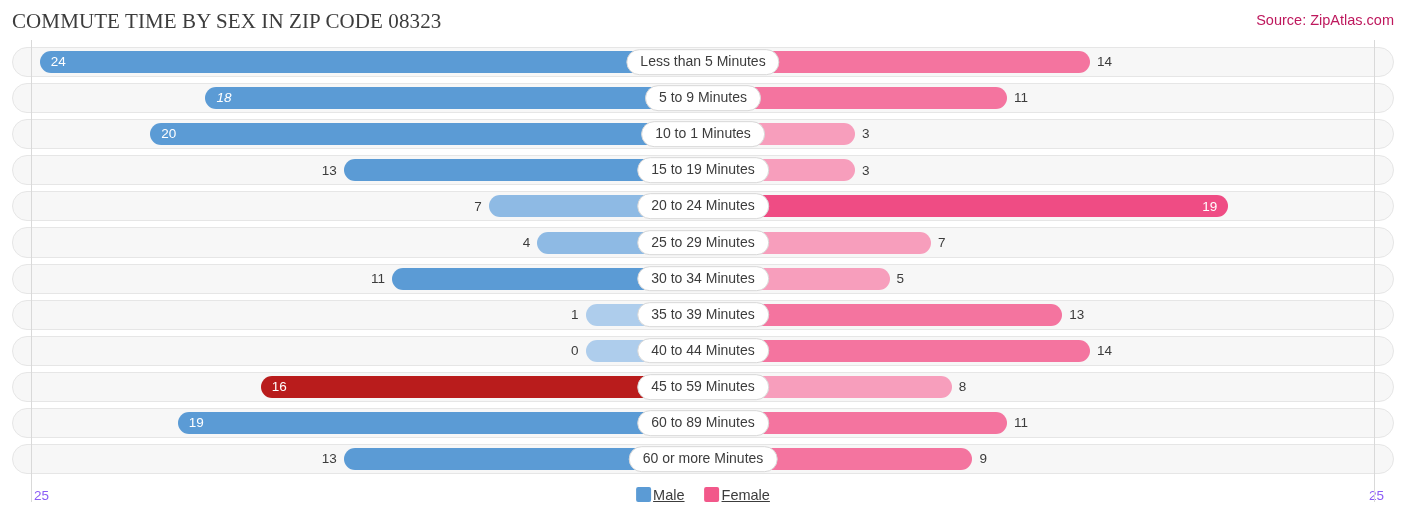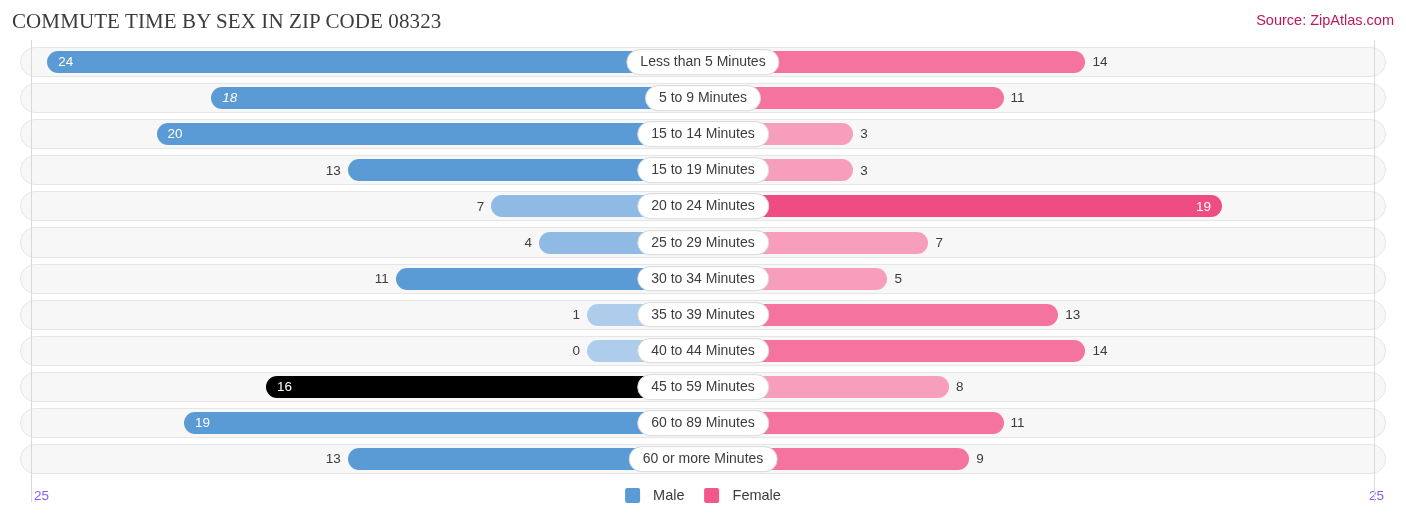--- a/index.html
+++ b/index.html
@@ -42,21 +42,21 @@
   }
 
   
   .plot {
     position: absolute;
     left: 0;
     top: 44px;
     width: 1406px;
     height: 437px;
     box-sizing: border-box;
-    padding: 0 20px;
+    padding: 0 12px;
   }
 
   .row {
     position: relative;
     height: 36.1px;
     display: flex;
     align-items: center;
   }
 
   
@@ -150,22 +150,23 @@
     position: absolute;
     left: 50%;
     top: 6px;
     transform: translateX(-50%);
     display: flex;
     align-items: center;
     gap: 20px;
   }
   .legend-item {
     display: flex;
-    align-items: flex-end;
-    gap: 13px;
+    align-items: flex-start;
+    gap: 2px;
+    text-decoration: underline;
   }
   .swatch {
     width: 15px;
     height: 15px;
     border-radius: 2px;
     display: inline-block;
   }
   .legend-label {
     font-size: 14.5px;
     color: #3c3c3c;
@@ -225,21 +226,21 @@
       <div class="track"></div>
       <div class="half left">
         <div class="bar left" style="width: 80%; background: rgb(91, 155, 213);">
           <span class="val-in">20</span>
         </div>
       </div>
       <div class="half right">
         <div class="bar right" style="width: 22%; background: rgb(247, 158, 188);"></div>
         <span class="val-out right">3</span>
       </div>
-      <div class="center-label">15 to 14 Minutes</div>
+      <div class="center-label">10 to 1 Minutes</div>
     </div>
     <div class="row">
       <div class="track"></div>
       <div class="half left">
         <span class="val-out left">13</span>
         <div class="bar left" style="width: 52%; background: rgb(91, 155, 213);"></div>
       </div>
       <div class="half right">
         <div class="bar right" style="width: 22%; background: rgb(247, 158, 188);"></div>
         <span class="val-out right">3</span>
@@ -303,21 +304,21 @@
       </div>
       <div class="half right">
         <div class="bar right" style="width: 56%; background: rgb(244, 116, 159);"></div>
         <span class="val-out right">14</span>
       </div>
       <div class="center-label">40 to 44 Minutes</div>
     </div>
     <div class="row">
       <div class="track"></div>
       <div class="half left">
-        <div class="bar left" style="width: 64%; background: #000000;">
+        <div class="bar left" style="width: 64%; background: #b91c1c;">
           <span class="val-in">16</span>
         </div>
       </div>
       <div class="half right">
         <div class="bar right" style="width: 36%; background: rgb(247, 158, 188);"></div>
         <span class="val-out right">8</span>
       </div>
       <div class="center-label">45 to 59 Minutes</div>
     </div>
     <div class="row">

